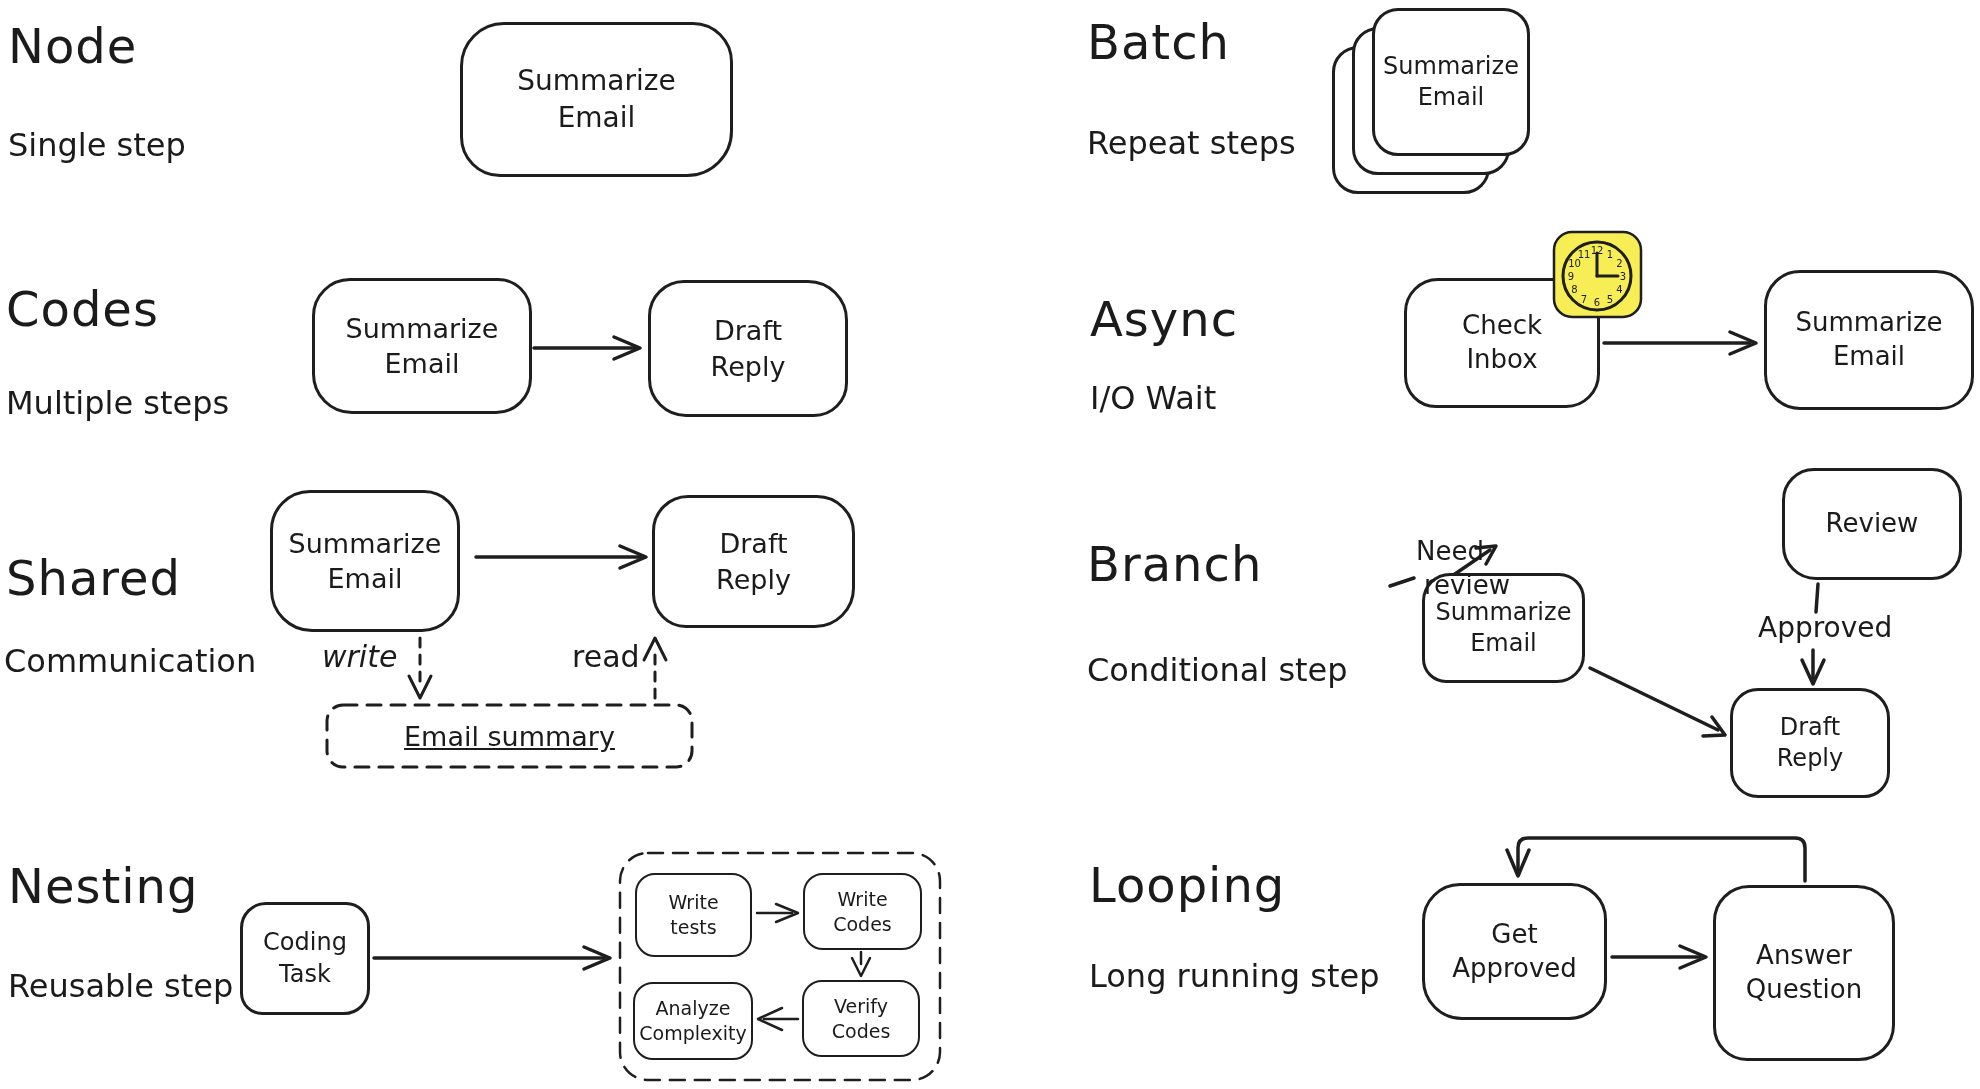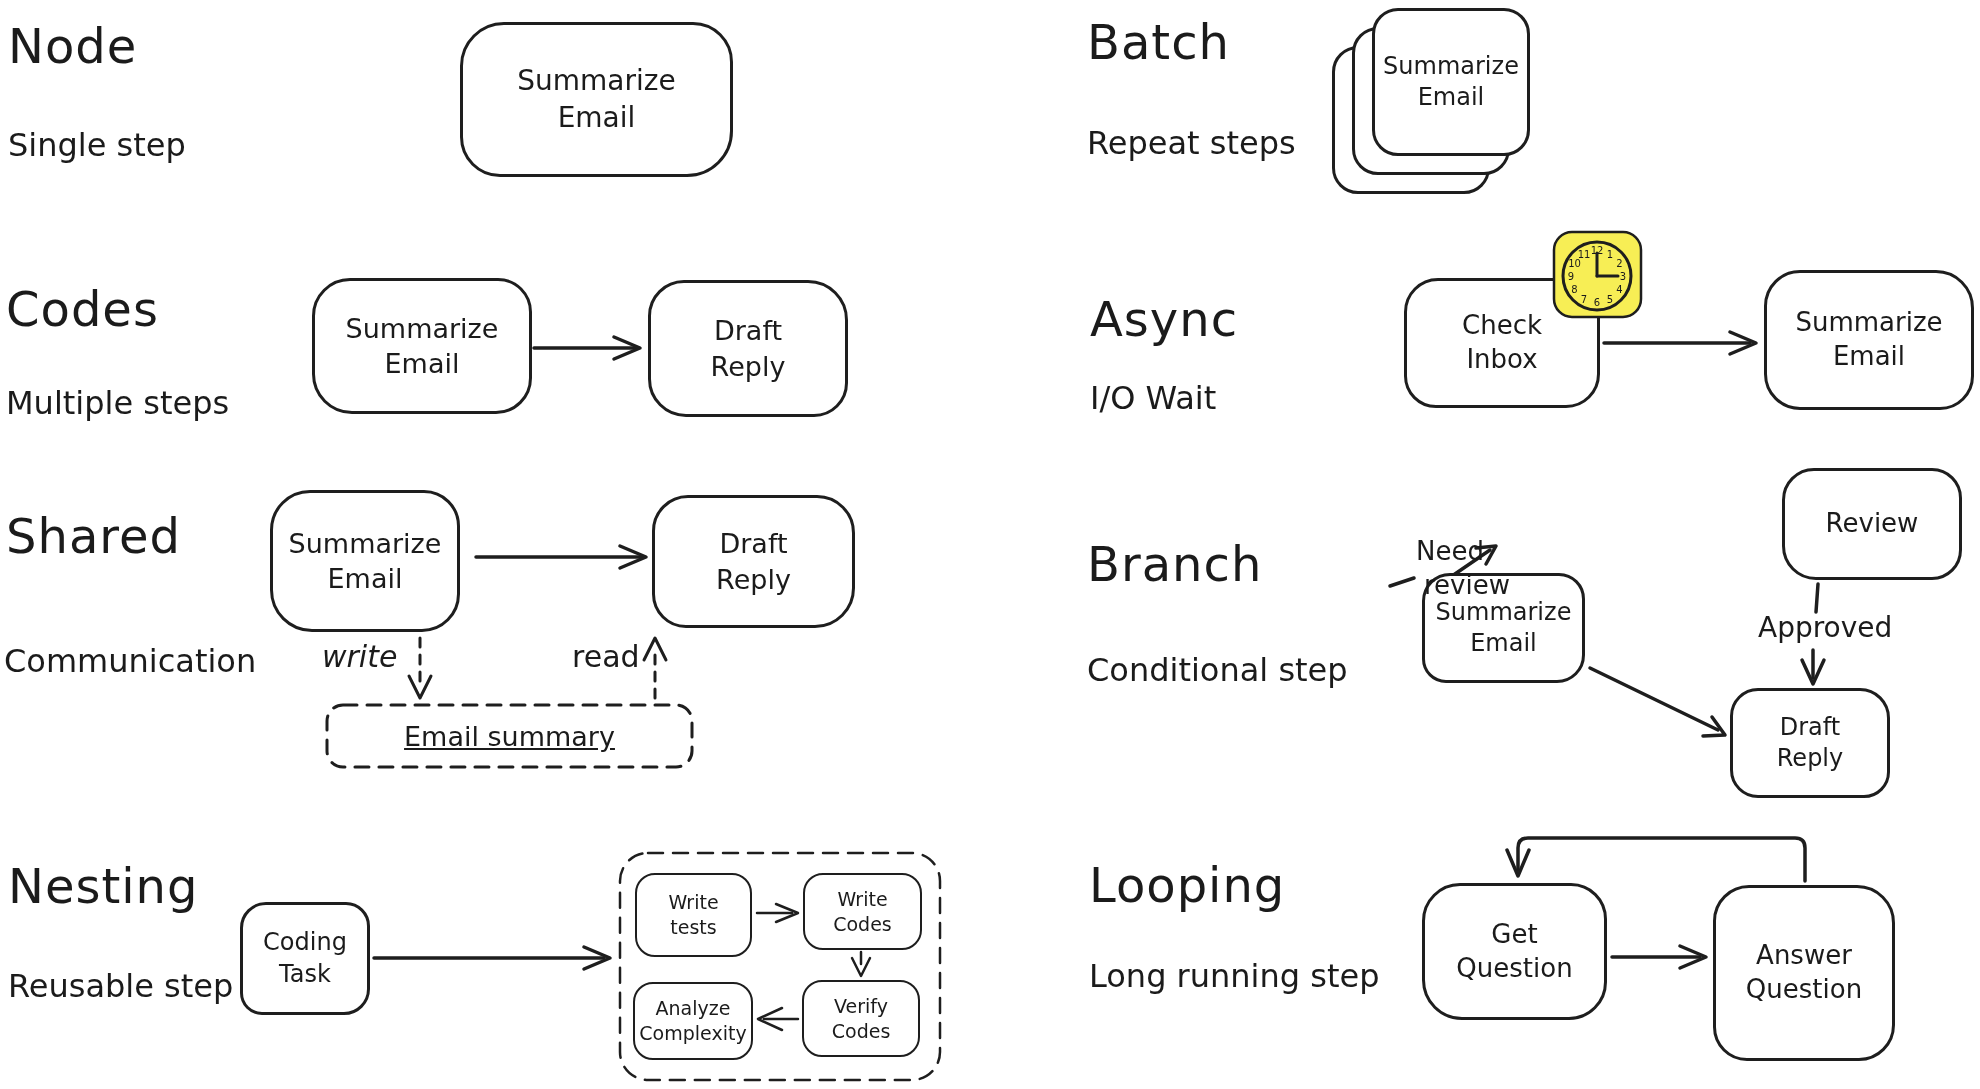--- a/index.html
+++ b/index.html
@@ -116,21 +116,21 @@
 
 <div class="title" style="left:6px;top:285px;">Codes</div>
 <div class="subtitle" style="left:6px;top:387px;">Multiple steps</div>
 <div class="box" style="left:312px;top:278px;width:220px;height:136px;border-radius:38px 34px 36px 40px;font-size:27px;">
   <span class="label">Summarize Email</span>
 </div>
 <div class="box" style="left:648px;top:280px;width:200px;height:137px;border-radius:36px 40px 34px 38px;font-size:27px;">
   <span class="label">Draft Reply</span>
 </div>
 
-<div class="title" style="left:6px;top:512px;">Shared</div>
+<div class="title" style="left:6px;top:554px;">Shared</div>
 <div class="subtitle" style="left:4px;top:645px;">Communication</div>
 <div class="box" style="left:270px;top:490px;width:190px;height:142px;border-radius:40px 36px 38px 42px;font-size:27px;">
   <span class="label">Summarize Email</span>
 </div>
 <div class="box" style="left:652px;top:495px;width:203px;height:133px;border-radius:36px 38px 40px 34px;font-size:27px;">
   <span class="label">Draft Reply</span>
 </div>
 <div class="floatlabel" style="left:322px;top:642px;font-size:30px;font-style:italic;">write</div>
 <div class="floatlabel" style="left:572px;top:642px;font-size:30px;">read</div>
 <div class="storebox" style="left:327px;top:705px;width:365px;height:62px;font-size:27px;">
@@ -205,17 +205,17 @@
 <div class="box" style="left:1730px;top:688px;width:160px;height:110px;border-radius:28px 30px 26px 28px;font-size:24px;">
   <span class="label">Draft Reply</span>
 </div>
 <div class="floatlabel" style="left:1416px;top:538px;font-size:26px;">Need</div>
 <div class="floatlabel" style="left:1424px;top:572px;font-size:26px;">review</div>
 <div class="floatlabel" style="left:1758px;top:614px;font-size:28px;">Approved</div>
 
 <div class="title" style="left:1089px;top:861px;">Looping</div>
 <div class="subtitle" style="left:1089px;top:960px;">Long running step</div>
 <div class="box" style="left:1422px;top:883px;width:185px;height:137px;border-radius:38px 36px 38px 40px;font-size:26px;">
-  <span class="label">Get Question</span>
+  <span class="label">Get Approved</span>
 </div>
 <div class="box" style="left:1713px;top:885px;width:182px;height:176px;border-radius:36px 38px 36px 34px;font-size:26px;">
   <span class="label">Answer Question</span>
 </div>
 
 </body></html>

